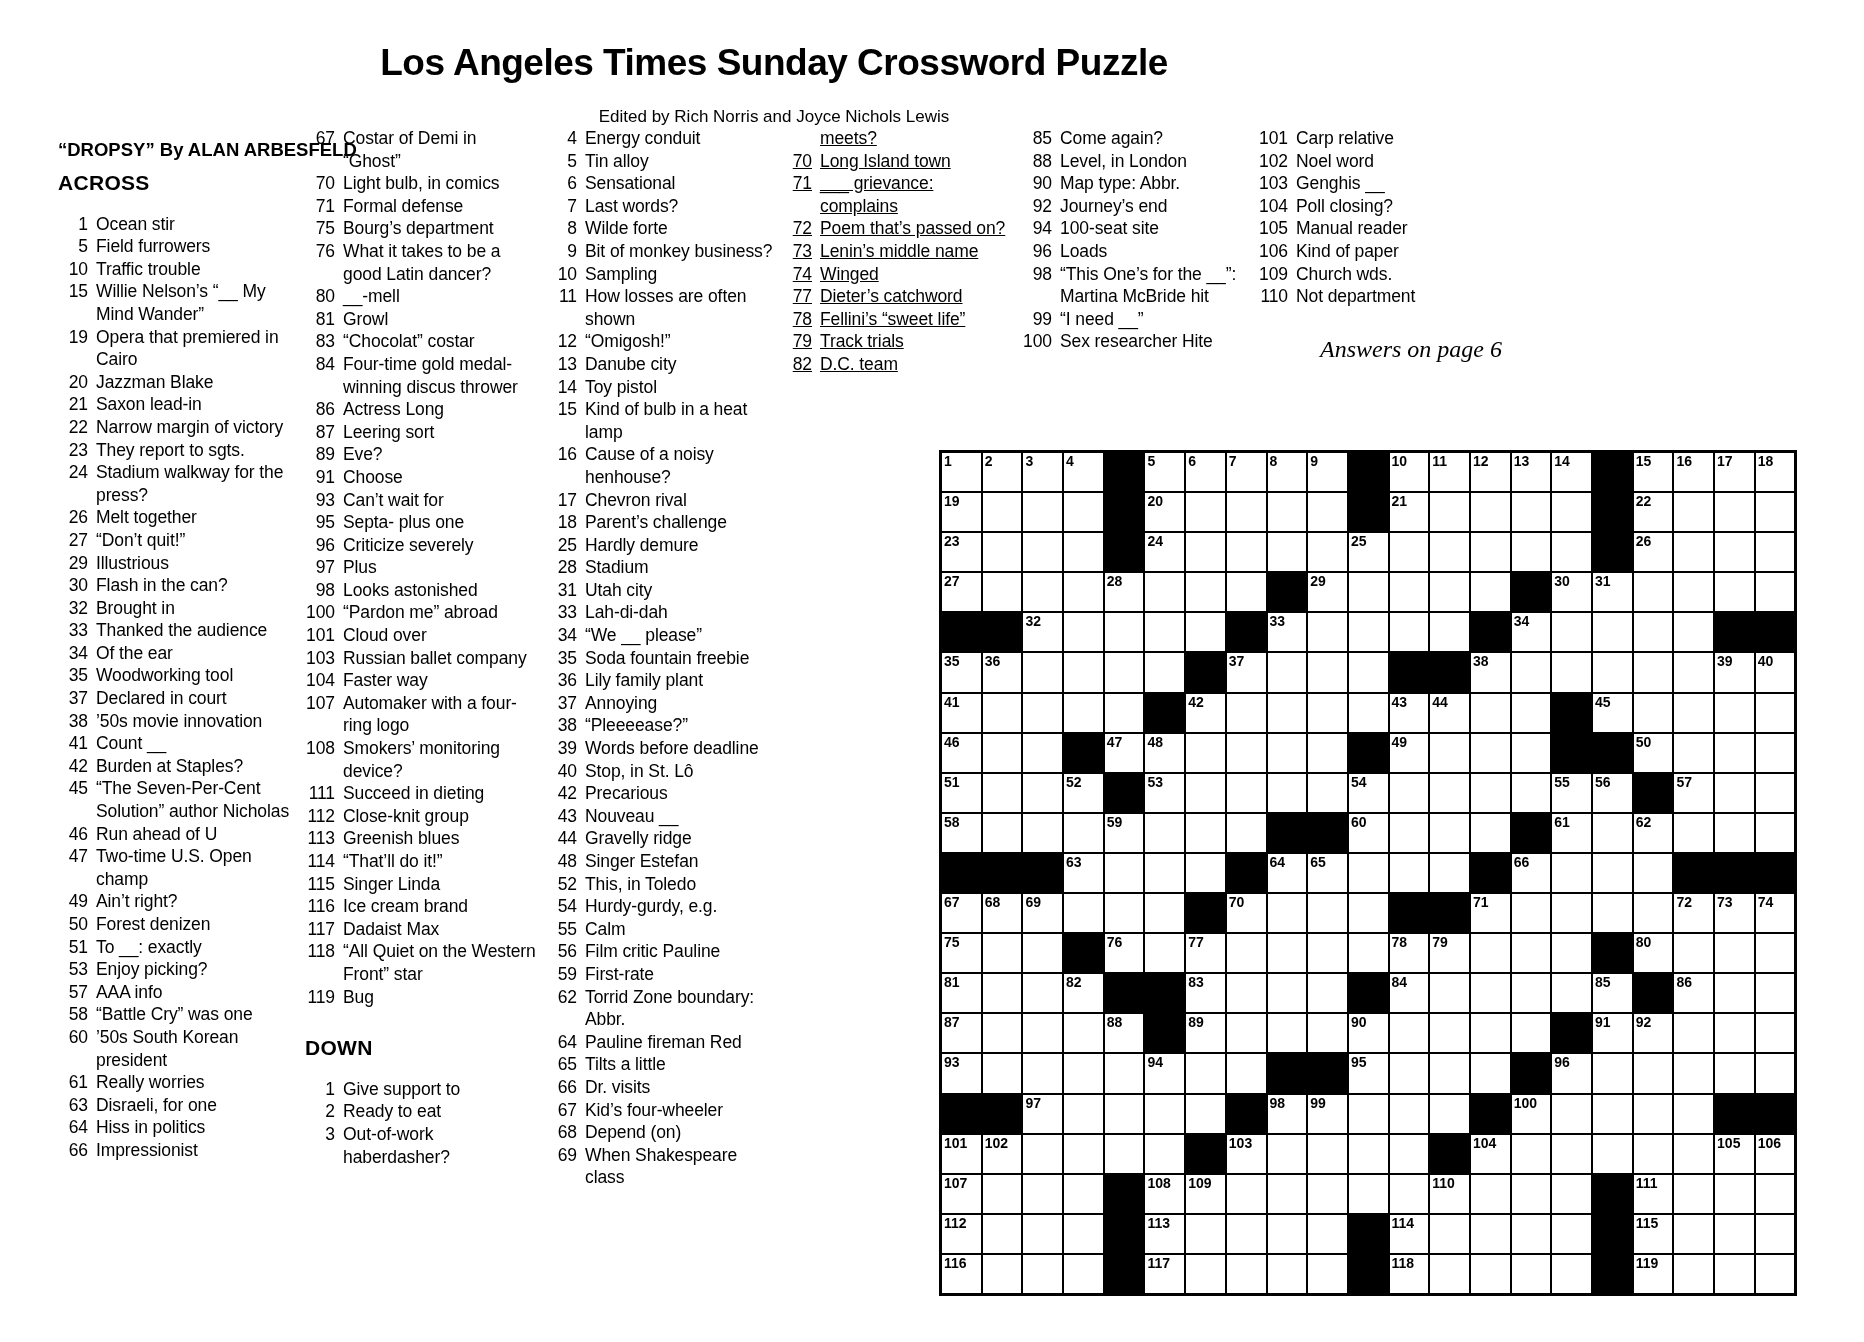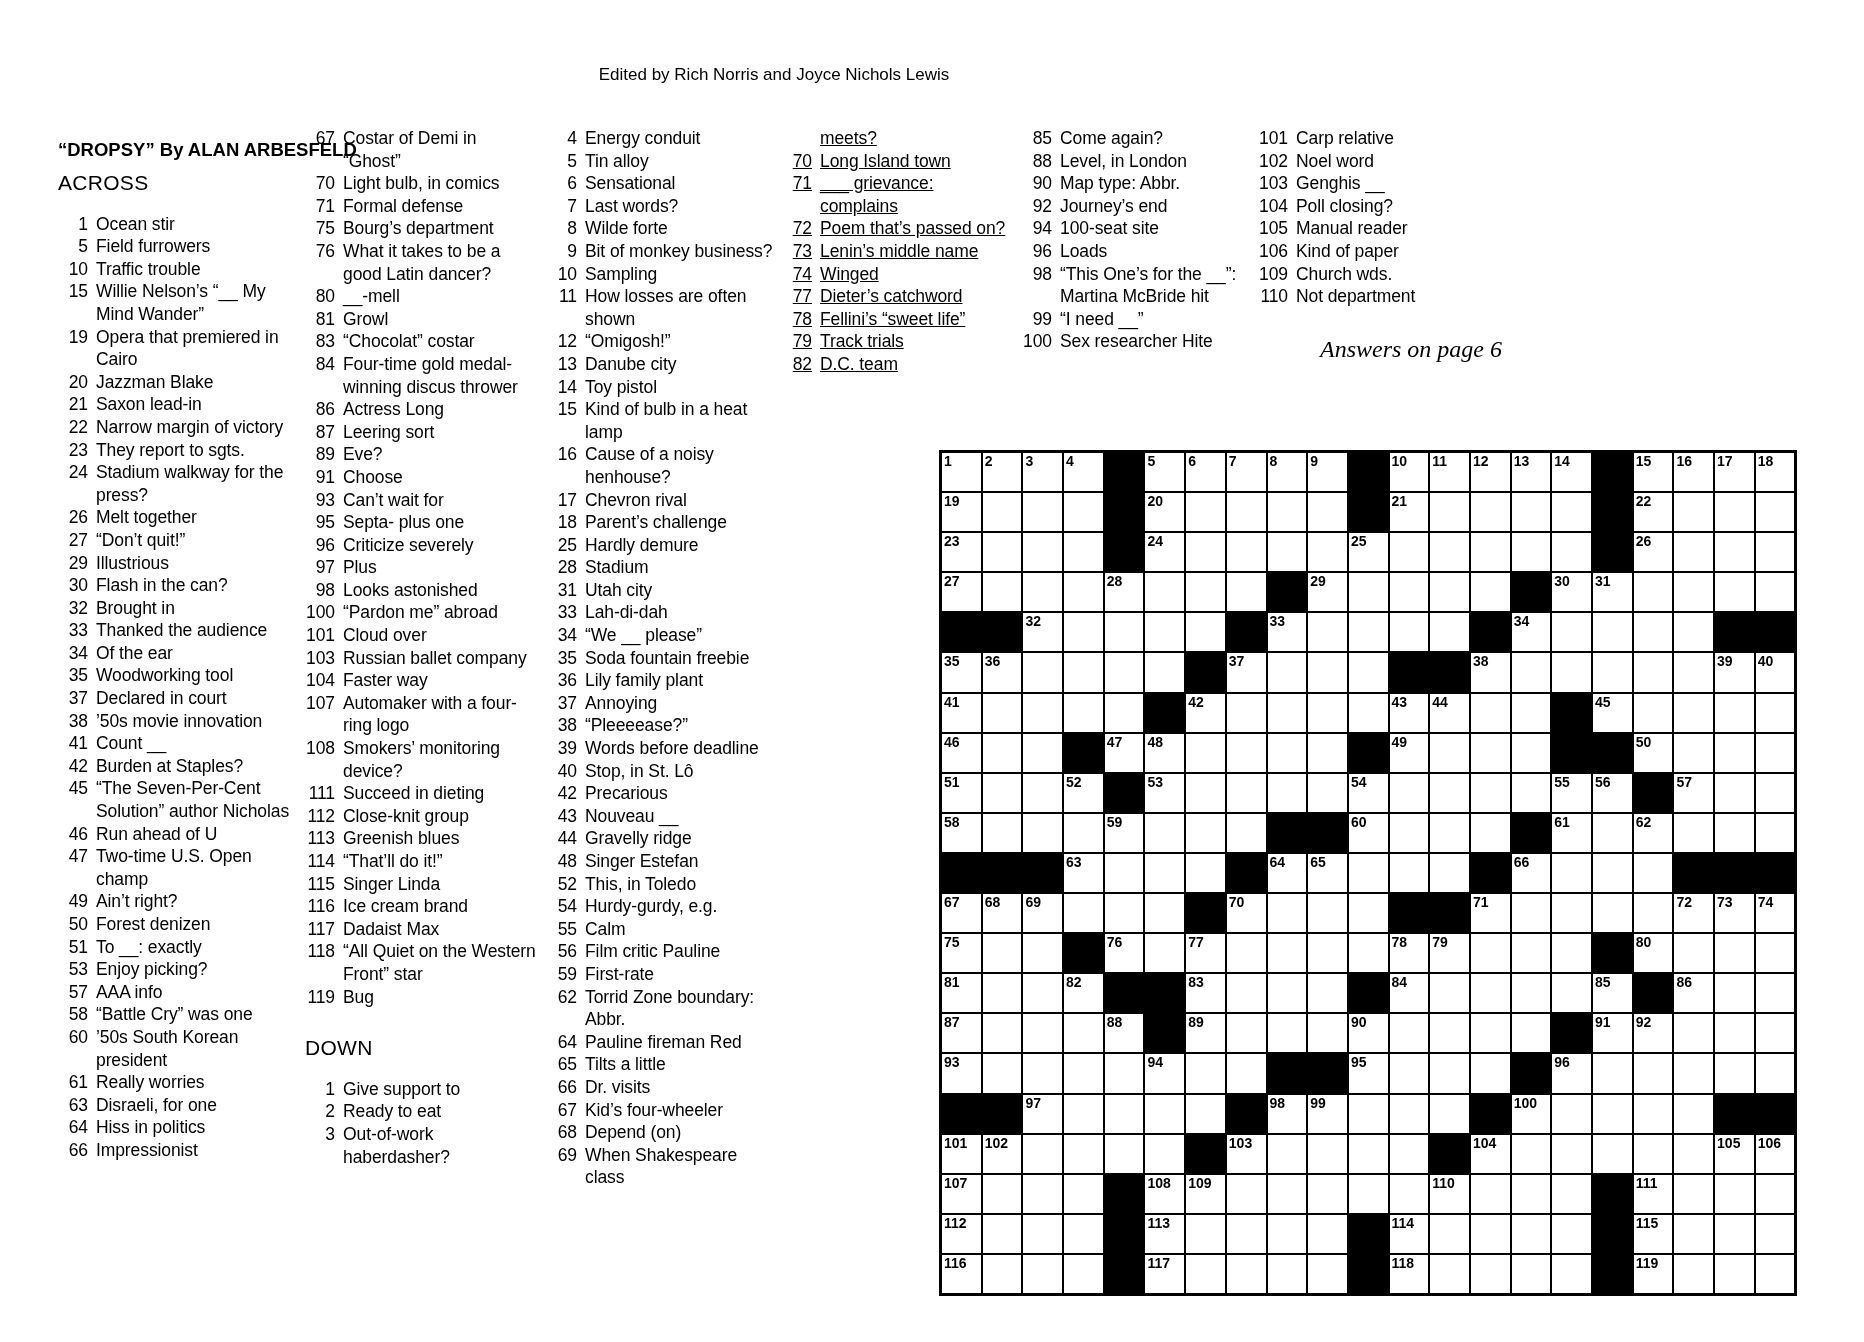--- a/index.html
+++ b/index.html
@@ -5,21 +5,21 @@
   html,body{margin:0;padding:0;}
   body{
     width:1864px;height:1342px;position:relative;background:#fff;color:#000;
     font-family:"Liberation Sans",sans-serif;overflow:hidden;
   }
   .header{position:absolute;left:0;top:42px;width:1548px;text-align:center;}
   .header h1{margin:0;font-size:37px;font-weight:bold;letter-spacing:-0.5px;}
   .subtitle{font-size:17px;margin-top:23px;}
   .byline{position:absolute;left:58px;top:139px;font-size:18.5px;font-weight:bold;}
   .clue-col{position:absolute;top:127px;font-size:17.5px;line-height:22.6px;letter-spacing:-0.1px;}
-  .sec-title{font-weight:normal;font-size:21px;line-height:22.6px;margin-bottom:18px;letter-spacing:0.3px;}
+  .sec-title{font-weight:bold;font-size:21px;line-height:22.6px;margin-bottom:18px;letter-spacing:0.3px;}
   .sec-title.mid{margin-top:29px;}
   .clue{display:flex;}
   .clue .num{flex:0 0 30px;text-align:right;white-space:nowrap;}
   .clue .txt{margin-left:8px;flex:1;}
   .answers{
     position:absolute;top:336px;left:1250px;width:252px;text-align:right;
     font-family:"Liberation Serif",serif;font-style:italic;font-weight:normal;font-size:24px;
   }
   .grid{
     position:absolute;left:939px;top:450px;display:grid;
@@ -27,20 +27,21 @@
     background:#000;border:3px solid #000;
   }
   .cell{background:#fff;position:relative;}
   .cell.black{background:#000;}
   .cnum{position:absolute;top:1px;left:2px;font-size:14px;font-weight:bold;line-height:1.1;}
 </style>
 </head>
 <body>
 
 <div class="header">
+  <h1>Los Angeles Times Sunday Crossword Puzzle</h1>
   <div class="subtitle">Edited by Rich Norris and Joyce Nichols Lewis</div>
 </div>
 
 <div class="byline">“DROPSY” By ALAN ARBESFELD</div>
 
 <div id="cols">
     <div class="clue-col" style="left: 58px; width: 232px; top: 172px;">
       <div class="sec-title">ACROSS</div>
       <div class="clue">
         <span class="num">1</span>

